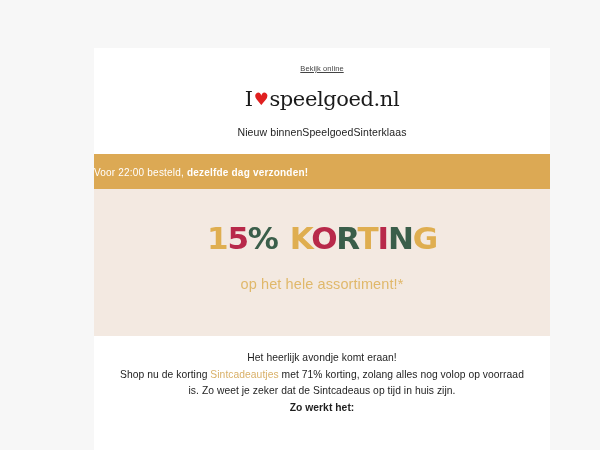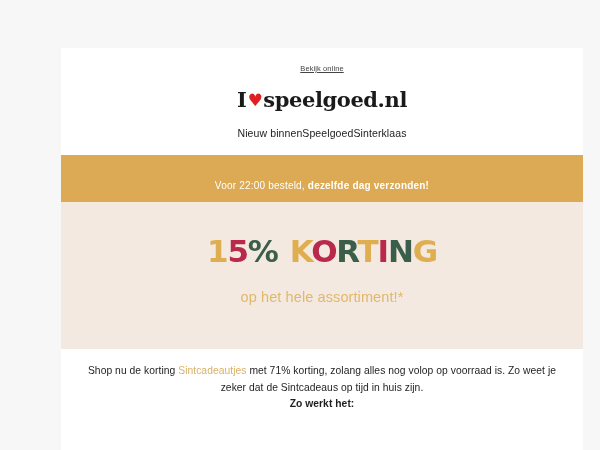--- a/index.html
+++ b/index.html
@@ -18,21 +18,21 @@
 
   .email-wrap {
     width: 600px;
     height: 450px;
     display: flex;
     justify-content: center;
     padding-top: 48px;
   }
 
   .email-body {
-    width: 522px;
+    width: 456px;
     background: #ffffff;
     overflow: hidden;
     margin-left: 44px;
   }
 
   
   .preheader {
     text-align: center;
     padding: 9px 0 6px 0;
     background: #ffffff;
@@ -48,21 +48,21 @@
 
   
   .logo-row {
     text-align: center;
     padding: 8px 0 4px 0;
   }
   .logo {
     display: inline-block;
     font-family: "DejaVu Serif", serif;
     font-size: 21px;
-    font-weight: 700;
+    font-weight: 400;
     color: #1a1a1a;
     letter-spacing: -0.4px;
     line-height: 1;
     white-space: nowrap;
     text-align: center;
   }
   .logo .heart {
     color: #e02020;
     font-family: "DejaVu Sans", sans-serif;
     font-size: 17px;
@@ -80,22 +80,21 @@
     font-size: 10.5px;
     color: #222222;
     letter-spacing: 0.1px;
     cursor: pointer;
     white-space: nowrap;
   }
 
   
   .strip {
     background: #dca954;
-    text-align: center;
-    padding: 20px 0 9px 0;
+    padding: 8px 0 9px 0;
   }
   .strip-text {
     font-size: 10px;
     color: #ffffff;
     letter-spacing: 0.2px;
   }
   .strip-text b { font-weight: 700; }
 
   
   .hero {
@@ -171,20 +170,21 @@
     </div>
 
     <div class="hero">
       <div class="hero-title">
         <span class="g">1</span><span class="r">5</span><span class="gr">%</span><span class="sp"></span><span class="g">K</span><span class="r">O</span><span class="gr">R</span><span class="g">T</span><span class="r">I</span><span class="gr">N</span><span class="g">G</span>
       </div>
       <div class="hero-sub">op het hele assortiment!*</div>
     </div>
 
     <div class="copy">
+      <p>Het heerlijk avondje komt eraan!</p>
       <p><span>Shop nu de korting </span><span class="gold-link">Sintcadeautjes</span><span> met 71% korting, zolang alles nog volop op voorraad is. Zo weet je zeker dat de Sintcadeaus op tijd in huis zijn.</span></p>
       <p class="steps-head">Zo werkt het:</p>
       <p></p>
 
     </div>
 
   </div>
 </div>
 
 </body></html>

